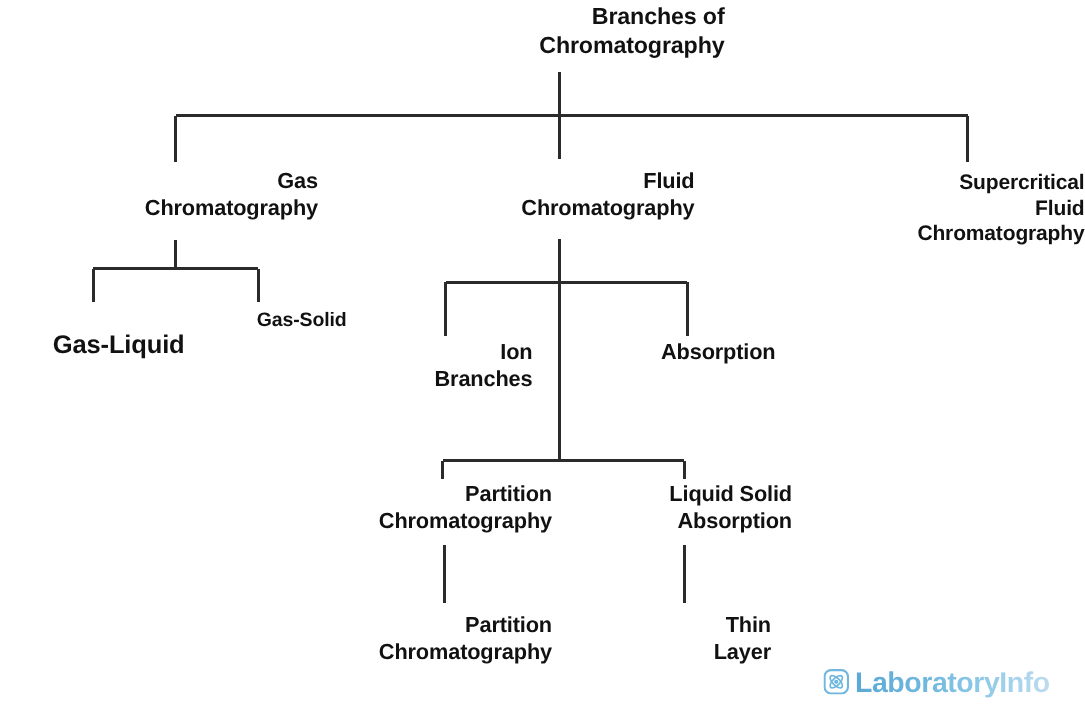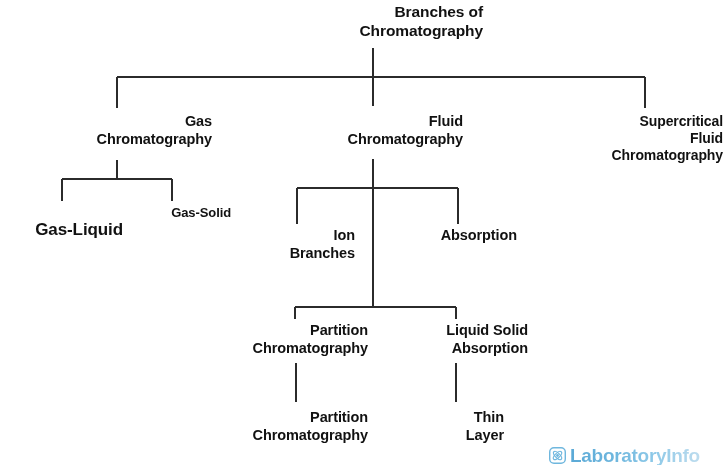--- a/index.html
+++ b/index.html
@@ -43,29 +43,28 @@
   .node.gas-liquid  { left: 3px;   top: 220px; width: 120px; font-size: 17px; }
   .node.gas-solid   { left: 116px; top: 205px; width: 115px; font-size: 13px; }
 
   .node.ion         { left: 240px; top: 227px; width: 115px; font-size: 14.5px; }
   .node.exclusion   { left: 399px; top: 227px; width: 118px; font-size: 14.5px; }
 
   .node.partition1  { left: 226px; top: 322px; width: 142px; font-size: 14.5px; }
   .node.lsa         { left: 388px; top: 322px; width: 140px; font-size: 14.5px; }
 
   .node.partition2  { left: 226px; top: 409px; width: 142px; font-size: 14.5px; }
-  .node.thin        { left: 389px; top: 409px; width: 115px; font-size: 14.5px; }
+  .node.thin        { left: 399px; top: 409px; width: 115px; font-size: 14.5px; }
 
   
   #brand-logo {
     position: absolute;
     left: 549px;
     top: 446px;
     display: flex;
-    align-items: center;
     gap: 4px;
     user-select: none;
   }
   #brand-logo .logo-mark {
     width: 17px;
     height: 17px;
     flex: 0 0 17px;
     display: block;
   }
   #brand-logo .logo-text {

